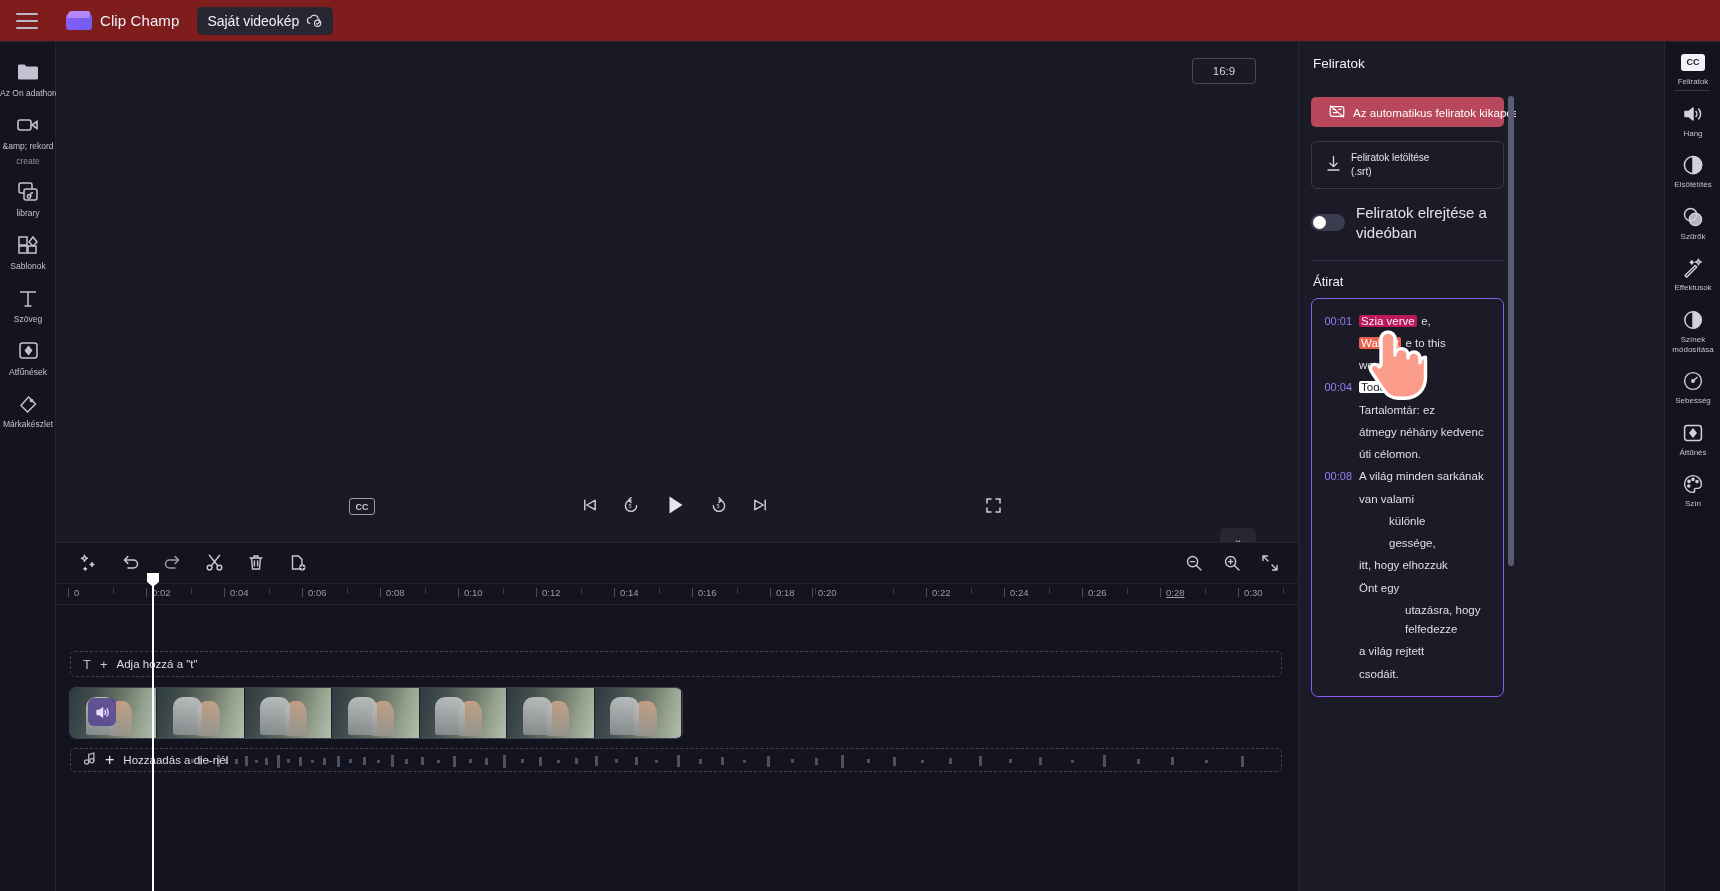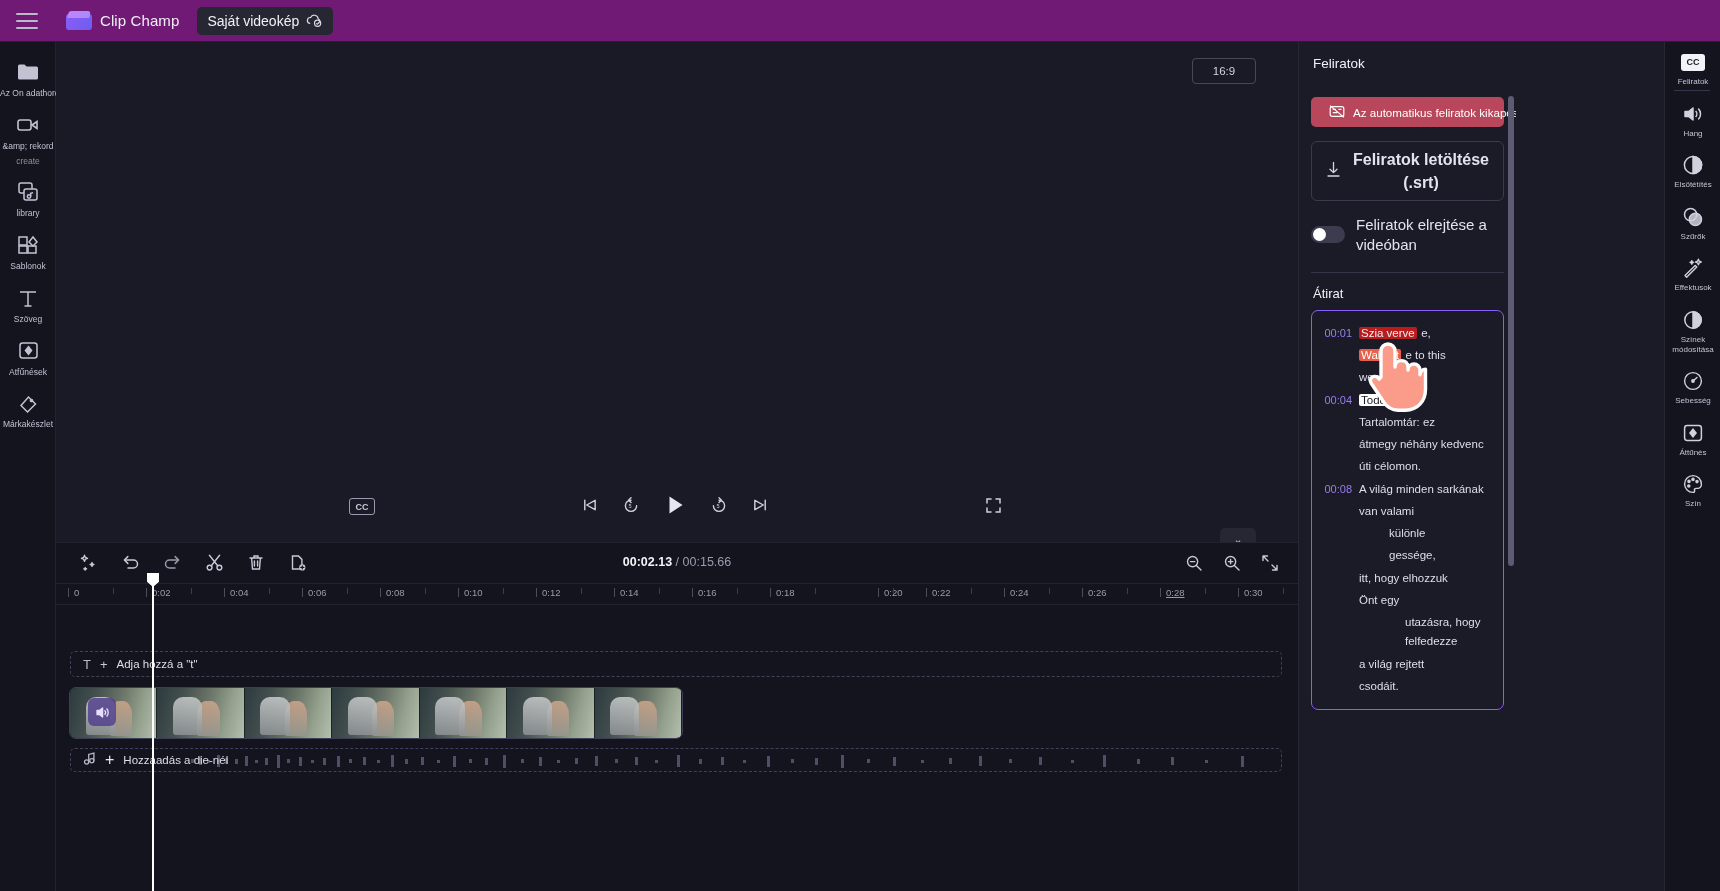--- a/index.html
+++ b/index.html
@@ -8,21 +8,21 @@
     background: #14141f;
     font-family: "Liberation Sans", sans-serif;
     color: #e8e8f0;
     overflow: hidden;
   }
   .app { position: relative; width: 1720px; height: 891px; background: #14141f; }
 
   
   .topbar {
     position: absolute; left: 0; top: 0; width: 1720px; height: 42px;
-    background: #701a75; display: flex; align-items: center;
+    background: #7f1d1d; display: flex; align-items: center;
     border-bottom: 1px solid #23232f;
   }
   .hamburger { width: 22px; height: 16px; margin-left: 16px; margin-right: 28px;
     display: flex; flex-direction: column; justify-content: space-between; cursor: pointer; }
   .hamburger i { display: block; height: 2px; background: #b9b9c8; border-radius: 1px; }
   .brandwrap { display: flex; align-items: center; gap: 8px; }
   .brandlogo { width: 26px; height: 20px; position: relative; }
   .brandlogo .b1 { position: absolute; left: 0; top: 3px; width: 26px; height: 16px;
       background: linear-gradient(135deg,#8b5cf6,#6d5ef0); border-radius: 3px; }
   .brandlogo .b2 { position: absolute; left: 2px; top: 0px; width: 22px; height: 7px;
@@ -171,32 +171,32 @@
   .rtitle { font-size: 13.5px; color: #f0f0f6; padding: 14px 2px 12px; }
   .feedbackbox { border: 1px solid #3a3a4d; border-radius: 7px; padding: 9px 10px 10px 10px;
     display: flex; gap: 7px; align-items: flex-start; cursor: pointer; }
   .feedbackbox .bulb { color: #d5d5e2; flex: 0 0 auto; margin-top: 1px; }
   .feedbacktext { font-size: 11.8px; color: #e3e3ed; line-height: 1.5; text-align: center; flex: 1; }
   .turnoffbtn { margin-top: 14px; height: 30px; border-radius: 5px; background: #b8475b;
     display: flex; align-items: center; gap: 8px; padding-left: 18px; cursor: pointer;
     color: #fff; font-size: 11.6px; white-space: nowrap; overflow: visible; }
   .dlbtn { margin-top: 14px; min-height: 48px; border: 1px solid #3a3a4d; border-radius: 6px;
     display: flex; align-items: center; gap: 10px; padding: 6px 12px 6px 14px; cursor: pointer; }
-  .dlbtn .dltext { font-size: 16px; color: #e3e3ed; line-height: 1.45; text-align: center; flex: 1; font-weight: bold; }
+  .dlbtn .dltext { font-size: 10px; color: #e3e3ed; line-height: 1.45; flex: 1; }
   .togglerow { margin-top: 14px; display: flex; align-items: center; gap: 11px; cursor: pointer; }
   .toggle { width: 34px; height: 17px; border-radius: 9px; background: #3c3c50; position: relative; flex: 0 0 auto; }
   .toggle i { position: absolute; left: 2px; top: 2px; width: 13px; height: 13px; border-radius: 50%; background: #fff; }
   .togglerow .tl { font-size: 15px; color: #e3e3ed; line-height: 1.3; }
   .divider { margin-top: 18px; height: 1px; background: #34344a; }
   .rsub { font-size: 13px; color: #f0f0f6; padding: 13px 2px 9px; }
   .transcript { border: 1.3px solid #8b5cf6; border-radius: 7px; padding: 10px 8px 12px 6px; position: relative; }
   .tline { display: flex; gap: 7px; align-items: baseline; padding: 1.5px 0; }
   .tstamp { font-size: 11px; color: #9a7cf0; flex: 0 0 auto; width: 34px; text-align: right; }
   .ttext { font-size: 11.5px; color: #dfdfea; line-height: 1.5; }
-  .ttext.sel { background: #b91c1c; color: #eef1f7; border-radius: 2px; padding: 0 2px; }
+  .ttext.sel { background: #be185d; color: #eef1f7; border-radius: 2px; padding: 0 2px; }
   .ttext.hl { background: #e8604a; color: #fff; border-radius: 2px; padding: 0 2px; }
   .ttext.wht { background: #fff; color: #1a1a26; border-radius: 2px; padding: 0 2px; }
   .cursorhand { position: absolute; left: 52px; top: 20px; width: 66px; height: 82px; z-index: 40;
     pointer-events: none; }
 
   
   .rrail { position: absolute; left: 1516px; top: 42px; width: 204px; height: 849px;
     background: #1b1b28; }
   .rrailinner { position: absolute; right: 0; top: 0; width: 56px; height: 849px;
     background: #14141f; border-left: 1px solid #262634; }
@@ -389,25 +389,20 @@
               <path d="M3 5h12M7 5V3h4v2M4.6 5l.9 11h7l.9-11M7.4 8v5M10.6 8v5"></path>
             </svg>
           </span>
         <span class="tlicon">
           <svg width="18" height="19" viewBox="0 0 18 19" fill="none" stroke="#c8c8d8" stroke-width="1.4" stroke-linecap="round">
               <path d="M3.5 3h6l3.4 3.4V16h-9.4z"></path>
               <circle cx="13.3" cy="14.4" r="3.1" fill="#c8c8d8" stroke="none"></circle>
               <path d="M13.3 12.8v3.2M11.7 14.4h3.2" stroke="#14141f" stroke-width="1.2"></path>
             </svg>
           </span>
-      </div>
-      <div class="tltime">
-        <span class="cur">00:02.13</span>
-        <span class="tot">/</span>
-        <span class="tot">00:15.66</span>
       </div>
       <div class="tlright">
         <span class="tlicon">
           <svg width="18" height="18" viewBox="0 0 18 18" fill="none" stroke="#c8c8d8" stroke-width="1.4" stroke-linecap="round">
               <circle cx="7.6" cy="7.6" r="5.1"></circle>
               <path d="M11.4 11.4L16 16M5.4 7.6h4.4"></path>
             </svg>
           </span>
         <span class="tlicon">
           <svg width="18" height="18" viewBox="0 0 18 18" fill="none" stroke="#c8c8d8" stroke-width="1.4" stroke-linecap="round">
@@ -437,21 +432,21 @@
         <div class="tick" style="left: 408px;">0:10</div>
         <div class="tickminor" style="left: 447px;"></div>
         <div class="tick" style="left: 486px;">0:12</div>
         <div class="tickminor" style="left: 525px;"></div>
         <div class="tick" style="left: 564px;">0:14</div>
         <div class="tickminor" style="left: 603px;"></div>
         <div class="tick" style="left: 642px;">0:16</div>
         <div class="tickminor" style="left: 681px;"></div>
         <div class="tick" style="left: 720px;">0:18</div>
         <div class="tickminor" style="left: 759px;"></div>
-        <div class="tick" style="left: 828px;">0:20</div>
+        <div class="tick" style="left: 762px;">0:20</div>
         <div class="tickminor" style="left: 837px;"></div>
         <div class="tick" style="left: 876px;">0:22</div>
         <div class="tickminor" style="left: 915px;"></div>
         <div class="tick" style="left: 954px;">0:24</div>
         <div class="tickminor" style="left: 993px;"></div>
         <div class="tick" style="left: 1032px;">0:26</div>
         <div class="tickminor" style="left: 1071px;"></div>
         <div class="tick" style="left: 1110px; text-decoration: underline;">0:28</div>
         <div class="tickminor" style="left: 1149px;"></div>
         <div class="tick" style="left: 1188px;">0:30</div>

